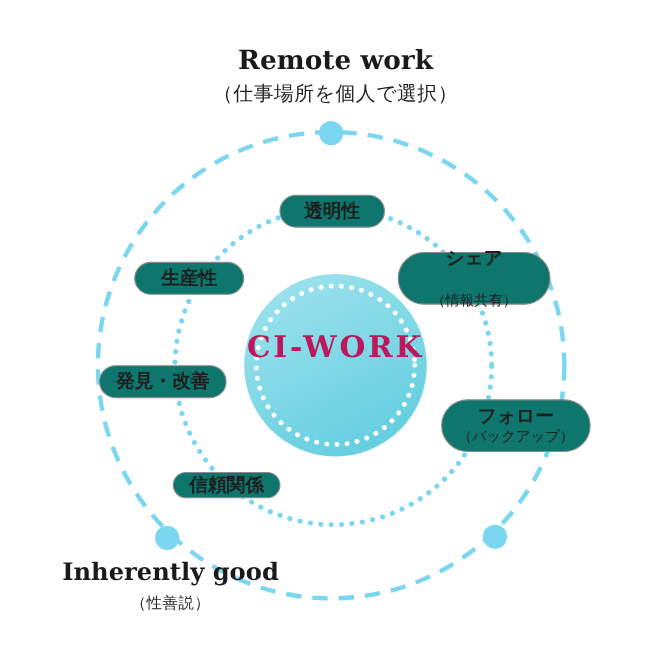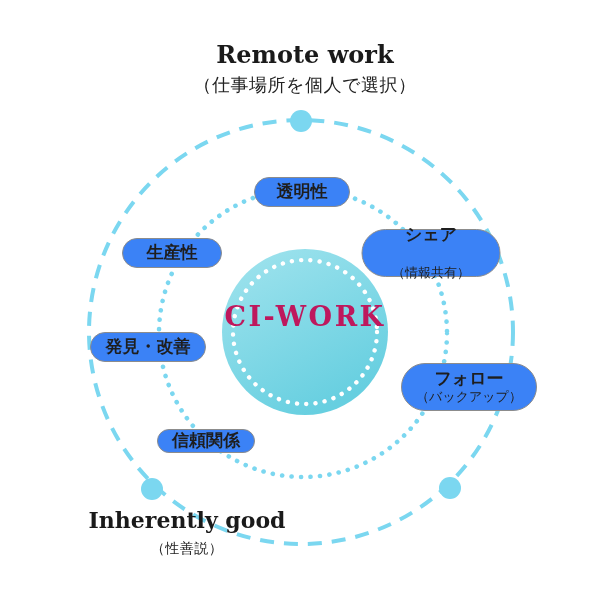--- a/index.html
+++ b/index.html
@@ -37,21 +37,21 @@
   }
 
   
   .pill {
     position: absolute;
     transform: translate(-50%, -50%);
     display: flex;
     flex-direction: column;
     align-items: center;
     justify-content: center;
-    background: #3b82f6;
+    background: #0f766e;
     border: 1px solid #8c8c8c;
     border-radius: 999px;
     box-sizing: border-box;
     text-align: center;
     white-space: nowrap;
   }
   .pill .pill-main {
     font-size: 17px;
     font-weight: 700;
     line-height: 20px;
@@ -85,21 +85,21 @@
   }
   .outer-label .outer-sub {
     font-weight: 400;
     color: #222222;
     letter-spacing: 0.5px;
   }
   .outer-top { left: 305px; top: 40px; }
   .outer-top .outer-title { font-size: 24px; line-height: 30px; }
   .outer-top .outer-sub   { font-size: 18px; line-height: 22px; margin-top: 4px; }
 
-  .outer-bl { left: 155px; top: 506px; margin-left: 32px; }
+  .outer-bl { left: 155px; top: 506px; }
   .outer-br { left: 447px; top: 506px; }
   .outer-bl .outer-title, .outer-br .outer-title { font-size: 22px; line-height: 28px; }
   .outer-bl .outer-sub,   .outer-br .outer-sub   { font-size: 14px; line-height: 20px; margin-top: 4px; }
 </style>
 </head>
 <body>
 
 <div class="stage">
 
   <svg width="610" height="610" viewBox="0 0 610 610">

